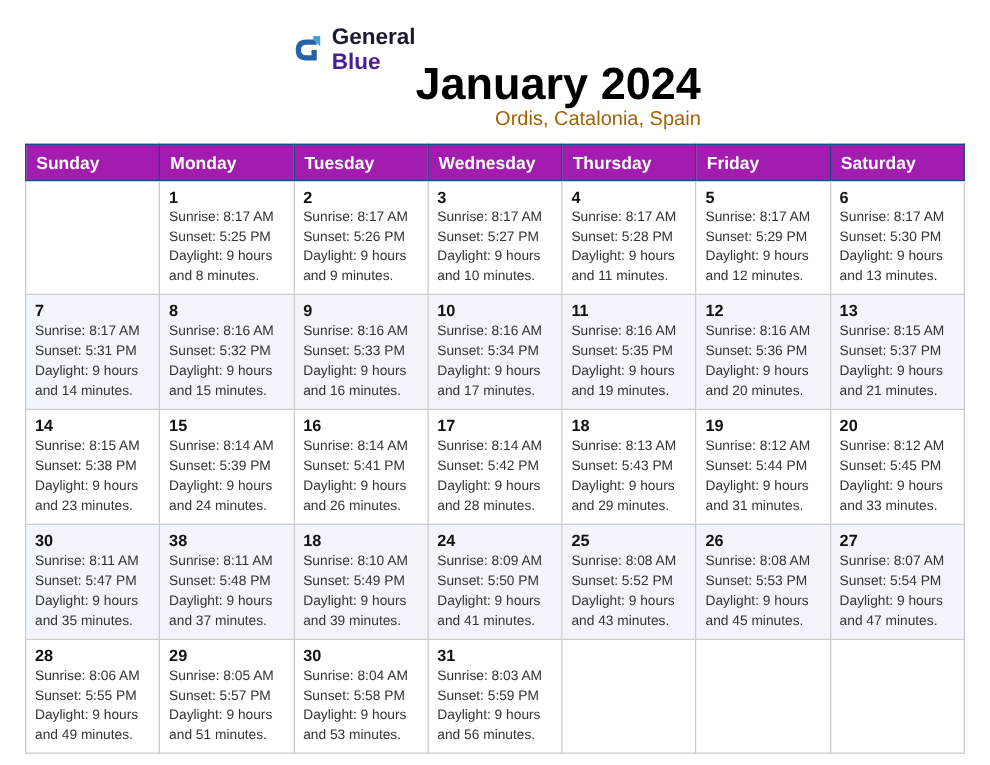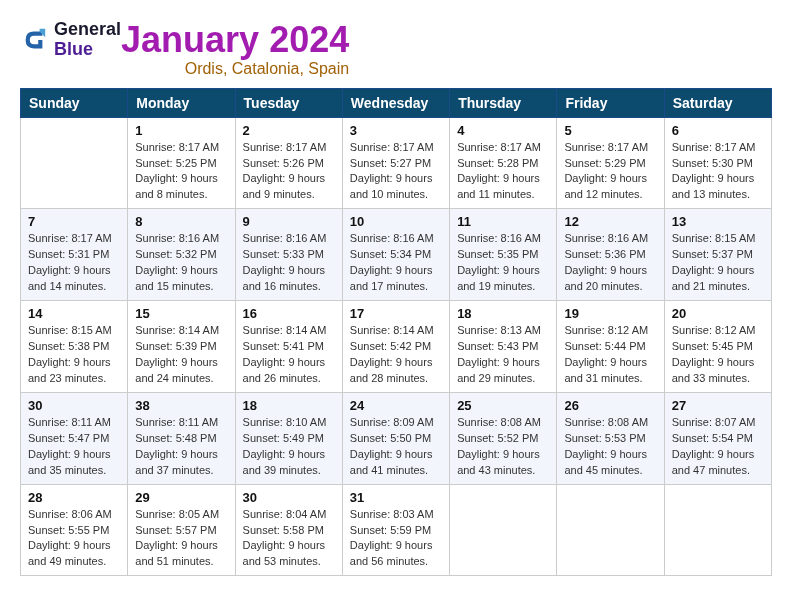--- a/index.html
+++ b/index.html
@@ -5,21 +5,21 @@
     * { box-sizing: border-box; margin: 0; padding: 0; }
     body {
       font-family: Arial, sans-serif;
       background: #fff;
       width: 792px;
       min-height: 612px;
       padding: 20px;
     }
     .header-section {
       display: flex;
-      justify-content: flex-start;
+      justify-content: center;
       align-items: flex-start;
       margin-bottom: 10px;
     }
     .logo {
       display: flex;
       align-items: center;
       gap: 6px;
     }
     .logo-text {
       font-size: 18px;
@@ -30,22 +30,23 @@
     .logo-icon {
       width: 28px;
       height: 28px;
     }
     .title-section {
       text-align: right;
     }
     .calendar-title {
       font-size: 36px;
       font-weight: bold;
-      color: #a21caf;
+      color: #000000;
       line-height: 1.1;
+      margin-top: 27px;
     }
     .calendar-subtitle {
       font-size: 16px;
       color: #a16207;
     }
     .calendar-table {
       width: 100%;
       border-collapse: collapse;
       border: 1px solid #ccc;
     }
@@ -82,21 +83,21 @@
     .empty-cell {
       background: #f9f9f9;
     }
     tr:nth-child(odd) td {
       background-color: #fff;
     }
     tr:nth-child(even) td {
       background-color: #f2f6fc;
     }
     .calendar-table thead tr th {
-      background-color: #0c4a6e;
+      background-color: #a21caf;
     }
   </style>
 </head>
 <body>
 
 <div>
   <div class="header-section">
     <div class="logo">
       <svg class="logo-icon" viewBox="0 0 40 40" xmlns="http://www.w3.org/2000/svg">
         <path d="M8 20 Q8 8 20 8 L32 8 L32 14 L20 14 Q14 14 14 20 Q14 26 20 26 L26 26 L26 20 L32 20 L32 32 L20 32 Q8 32 8 20Z" fill="#2563a8"></path>

